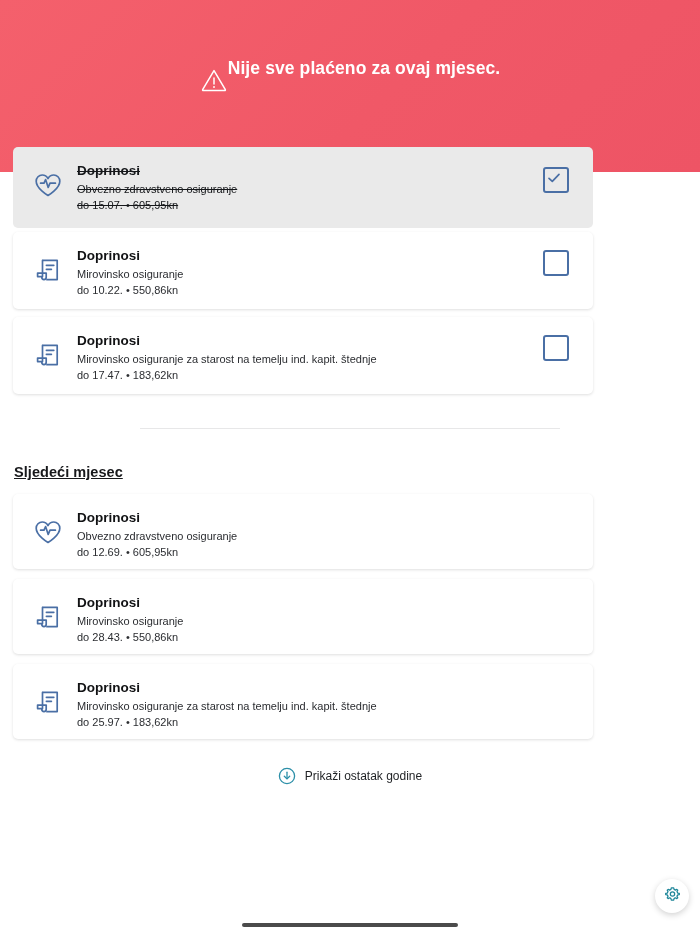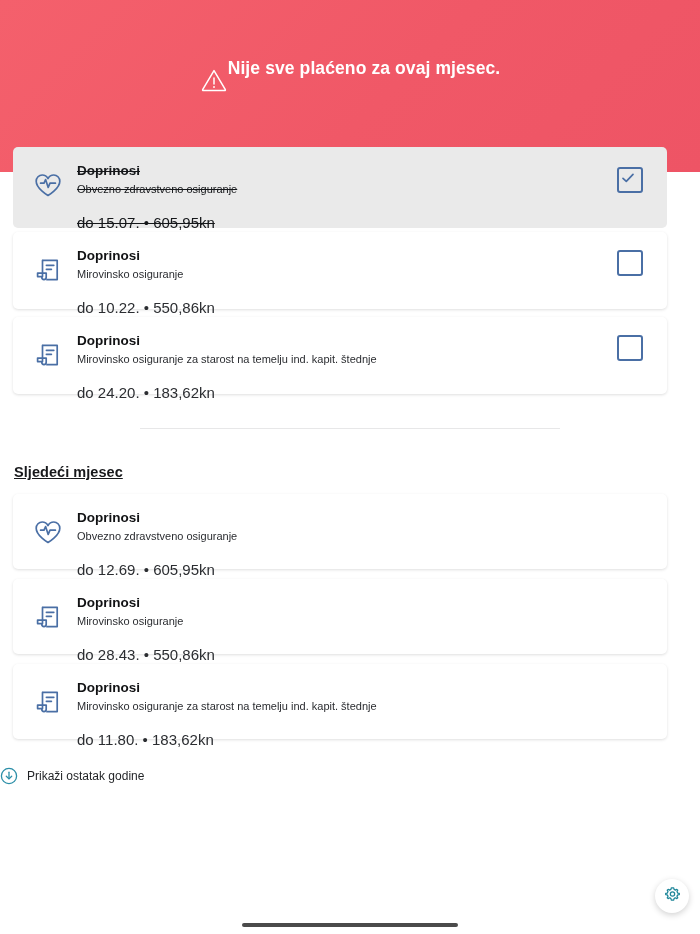--- a/index.html
+++ b/index.html
@@ -46,21 +46,21 @@
     font-weight: bold;
     line-height: 1.42;
     letter-spacing: 0.1px;
   }
   .banner-text div { white-space: nowrap; }
 
   
   .card {
     position: absolute;
     left: 13px;
-    width: 654px;
+    width: 580px;
     box-sizing: border-box;
     border-radius: 5px;
     background: #ffffff;
     box-shadow: 0 1px 3px rgba(0,0,0,0.13);
     display: flex;
     align-items: flex-start;
     padding: 14px 16px 30px 20px;
   }
   .card.paid {
     background: #EAEAEA;
@@ -85,23 +85,22 @@
     color: #111214;
     line-height: 1.35;
   }
   .card-sub {
     font-size: 11px;
     color: #2b2d31;
     line-height: 1.4;
     margin-top: 2px;
   }
   .card-meta {
-    font-size: 15px;
+    font-size: 11px;
     color: #2b2d31;
-    margin-top: 15px;
     line-height: 1.3;
   }
   .card.paid .card-title,
   .card.paid .card-sub,
   .card.paid .card-meta {
     text-decoration: line-through;
     text-decoration-thickness: 1.3px;
     color: #15171a;
   }
   .checkbox {
@@ -136,20 +135,21 @@
     letter-spacing: 0.05px;
   }
 
   
   .show-more {
     position: absolute;
     left: 0;
     width: 700px;
     display: flex;
     align-items: center;
+    justify-content: center;
     gap: 9px;
     cursor: pointer;
   }
   .show-more-label {
     font-size: 12px;
     color: #1f2124;
   }
   .download-icon { width: 18px; height: 18px; display: block; }
 
   
@@ -238,21 +238,21 @@
     <svg viewBox="0 0 30 30" width="30" height="30" fill="none">
       <path d="M9.5 5.4 H24.2 V24.6 H13.2" stroke="#4A6FA5" stroke-width="1.7" stroke-linejoin="round"></path>
       <path d="M9.5 5.4 V21.6 H4.6 V18.1 H13.2 V22.3 Q13.2 24.6 11 24.6 Q8.8 24.6 8.8 22.3" stroke="#4A6FA5" stroke-width="1.7" stroke-linejoin="round" stroke-linecap="round"></path>
       <line x1="13.4" y1="10.3" x2="20.8" y2="10.3" stroke="#4A6FA5" stroke-width="1.7" stroke-linecap="round"></line>
       <line x1="13.4" y1="14.3" x2="18.4" y2="14.3" stroke="#4A6FA5" stroke-width="1.7" stroke-linecap="round"></line>
     </svg>
   </span>
   <div class="card-body">
     <div class="card-title">Doprinosi</div>
     <div class="card-sub">Mirovinsko osiguranje za starost na temelju ind. kapit. štednje</div>
-    <div class="card-meta">do 24.20. • 183,62kn</div>
+    <div class="card-meta">do 17.47. • 183,62kn</div>
   </div>
   <span class="checkbox"></span>
 </div>
 
 <div class="divider" style="top:428px;"></div>
 
 <div class="section-heading" style="top:464px;text-decoration:underline;">Sljedeći mjesec</div>
 
 <div class="card" style="top:494px; height:75px;">
   <span class="card-icon">
@@ -289,21 +289,21 @@
     <svg viewBox="0 0 30 30" width="30" height="30" fill="none">
       <path d="M9.5 5.4 H24.2 V24.6 H13.2" stroke="#4A6FA5" stroke-width="1.7" stroke-linejoin="round"></path>
       <path d="M9.5 5.4 V21.6 H4.6 V18.1 H13.2 V22.3 Q13.2 24.6 11 24.6 Q8.8 24.6 8.8 22.3" stroke="#4A6FA5" stroke-width="1.7" stroke-linejoin="round" stroke-linecap="round"></path>
       <line x1="13.4" y1="10.3" x2="20.8" y2="10.3" stroke="#4A6FA5" stroke-width="1.7" stroke-linecap="round"></line>
       <line x1="13.4" y1="14.3" x2="18.4" y2="14.3" stroke="#4A6FA5" stroke-width="1.7" stroke-linecap="round"></line>
     </svg>
   </span>
   <div class="card-body">
     <div class="card-title">Doprinosi</div>
     <div class="card-sub">Mirovinsko osiguranje za starost na temelju ind. kapit. štednje</div>
-    <div class="card-meta">do 11.80. • 183,62kn</div>
+    <div class="card-meta">do 25.97. • 183,62kn</div>
   </div>
 </div>
 
 <div class="show-more" style="top:767px;">
   <span class="download-icon">
     <svg viewBox="0 0 18 18" width="18" height="18" fill="none">
       <circle cx="9" cy="9" r="7.6" stroke="#2C8FA8" stroke-width="1.3"></circle>
       <line x1="9" y1="5.2" x2="9" y2="11.6" stroke="#2C8FA8" stroke-width="1.3" stroke-linecap="round"></line>
       <path d="M6.3 9.2 L9 11.9 L11.7 9.2" stroke="#2C8FA8" stroke-width="1.3" stroke-linecap="round" stroke-linejoin="round"></path>
     </svg>

